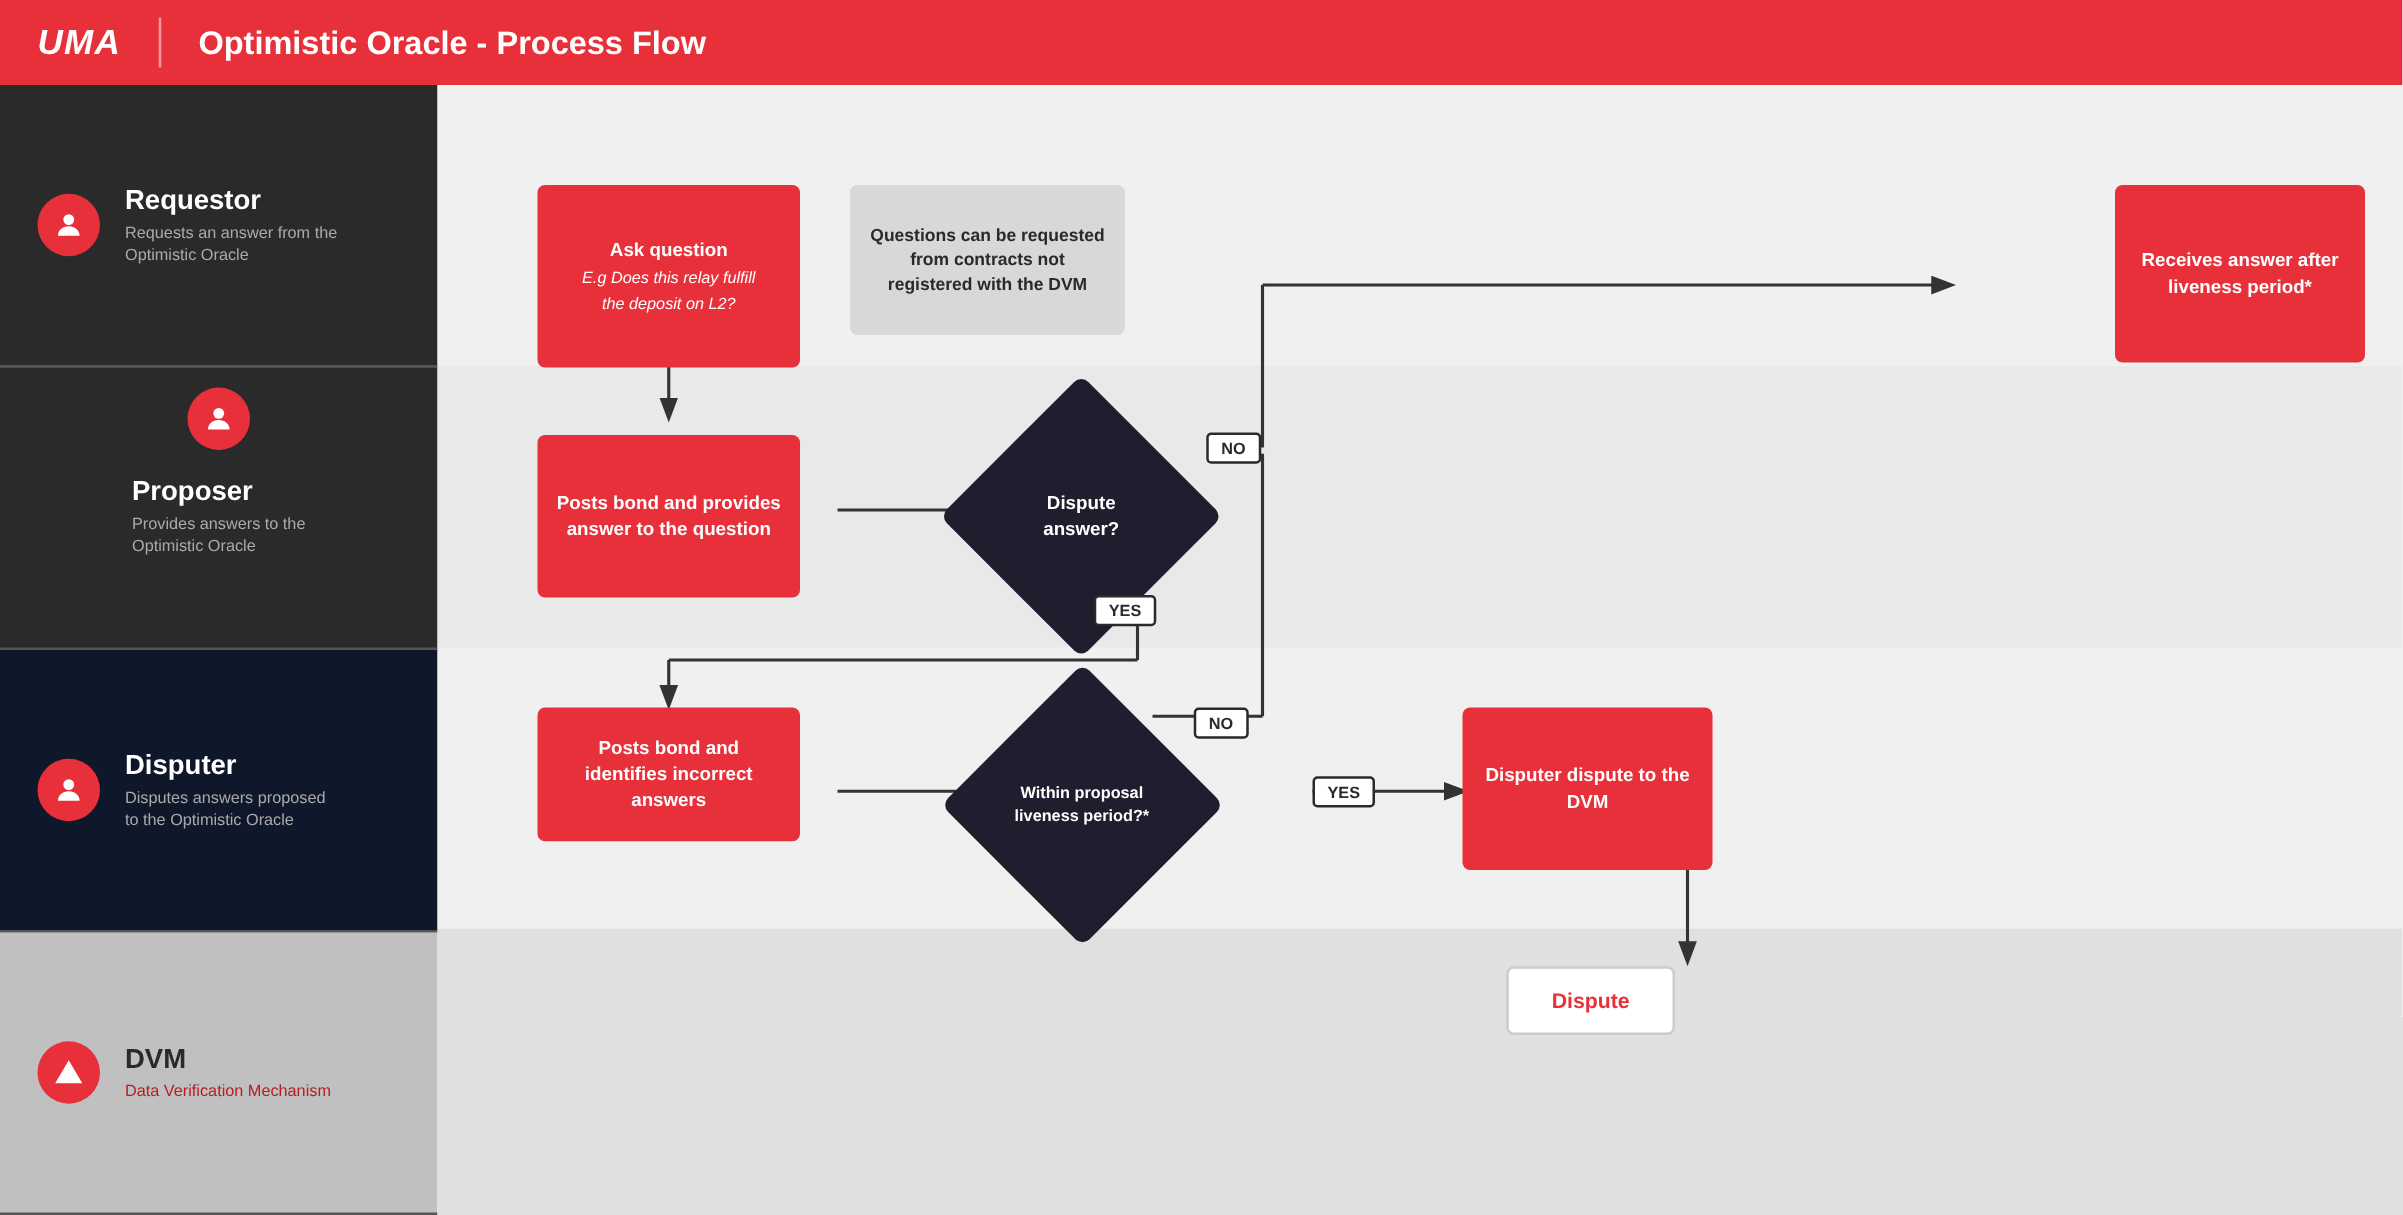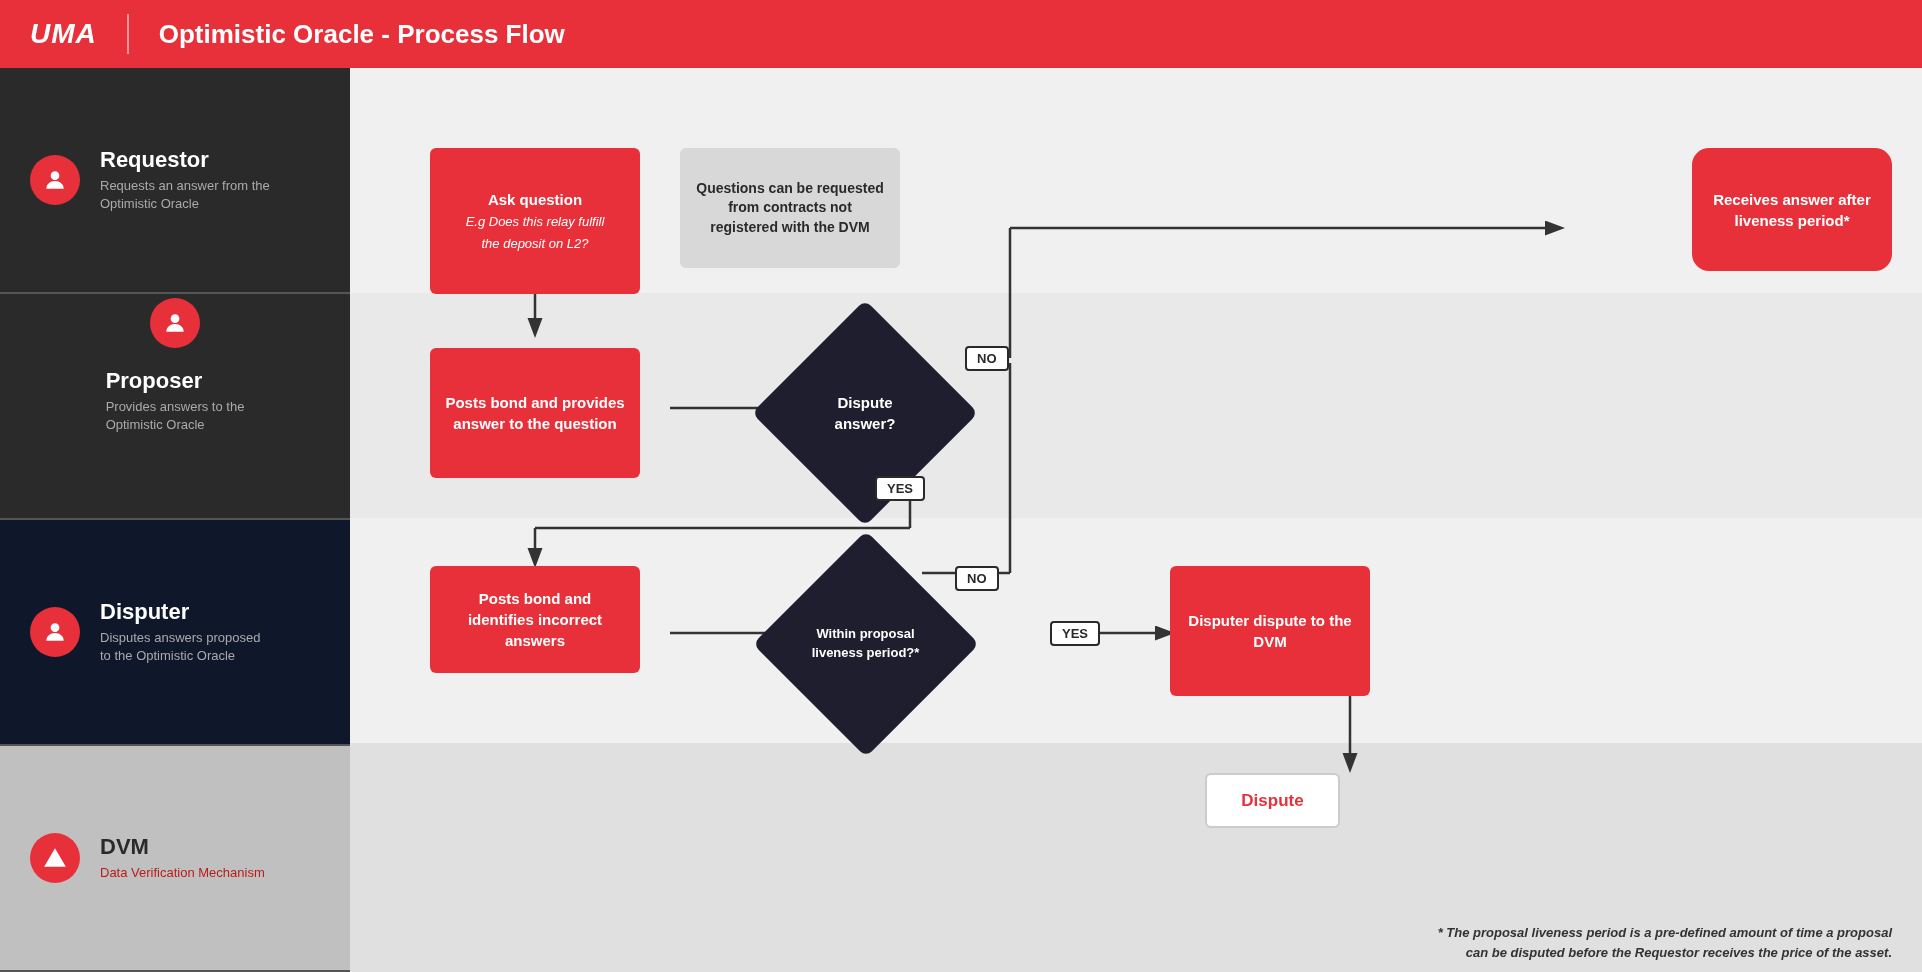--- a/index.html
+++ b/index.html
@@ -49,21 +49,21 @@
     .sidebar {
       width: 350px;
       display: flex;
       flex-direction: column;
       flex-shrink: 0;
     }
     .sidebar-row {
       flex: 1;
       display: flex;
       align-items: center;
-      padding: 4px 30px;
+      padding: 16px 30px;
       gap: 20px;
       border-bottom: 2px solid #555;
     }
     .sidebar-row.requestor { background: #2a2a2a; }
     .sidebar-row.proposer { background: #2a2a2a; flex-direction: column; }
     .sidebar-row.disputer { background: #0f172a; }
     .sidebar-row.dvm { background: #c0c0c0; }
 
     .avatar-circle {
       width: 50px;
@@ -295,21 +295,21 @@
       <div>
         <span style="font-weight:600;">Ask question</span><br>
         <em style="font-weight:400; font-size:13px;">E.g Does this relay fulfill<br>the deposit on L2?</em>
       </div>
     </div>
 
     <div class="flow-box box-gray" style="left:330px; top:80px; width:220px; height:120px; font-size:14px;">
       <span>Questions can be requested from contracts not registered with the DVM</span>
     </div>
 
-    <div class="flow-box box-red" style="right:30px; top:80px; width:200px; height:123px;border-radius:17px;">
+    <div class="flow-box box-red" style="right:30px; top:80px; width:200px; height:142px;">
       <span>Receives answer after liveness period*</span>
     </div>
 
     <div class="flow-box box-red" style="left:80px; top:280px; width:210px; height:130px;">
       <span>Posts bond and provides answer to the question</span>
     </div>
 
     <div class="diamond-container" style="left:430px; top:260px; width:170px; height:170px;">
       <div class="diamond"></div>
       <div class="diamond-label">Dispute<br>answer?</div>
@@ -333,19 +333,15 @@
     <div class="label-box" style="left:700px; top:553px;">YES</div>
 
     <div class="flow-box box-red" style="left:820px; top:498px; width:200px; height:130px;">
       <span>Disputer dispute to the DVM</span>
     </div>
 
     <div class="flow-box box-white-red" style="left:855px; top:705px; width:135px; height:55px;">
       <span>Dispute</span>
     </div>
 
-    <div class="footnote">
-      * The proposal liveness period is a pre-defined amount of time a proposal<br>
-      can be disputed before the Requestor receives the price of the asset.
-    </div>
 
   </div>
 </div>
 
 </body></html>

